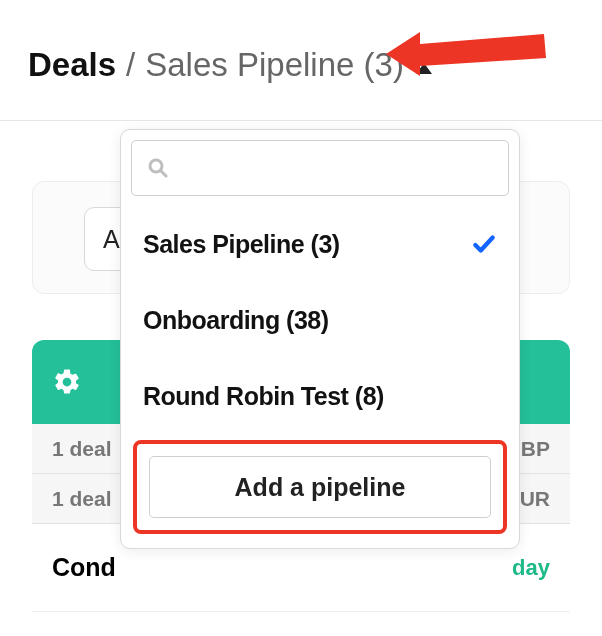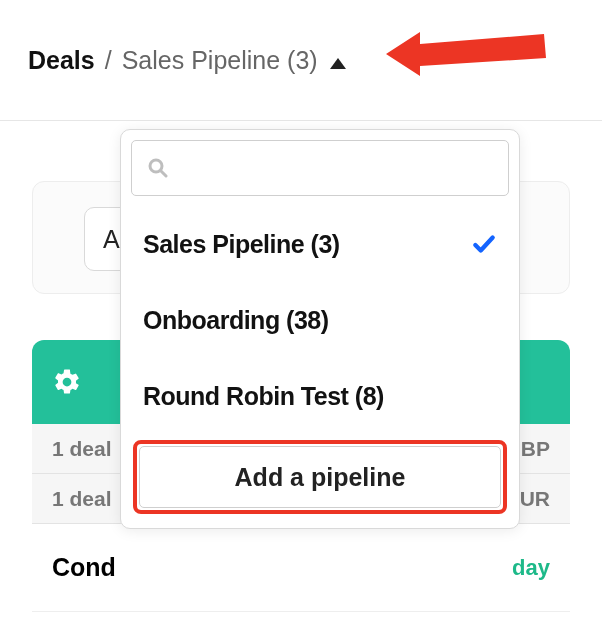--- a/index.html
+++ b/index.html
@@ -15,21 +15,21 @@
       position: relative;
       overflow: hidden;
     }
     
     
     .crumb-row {
       display: flex;
       align-items: center;
       gap: 10px;
       padding: 46px 0 0 28px;
-      font-size: 25px;
+      font-size: 33px;
     }
     .crumb-main {
       font-weight: 700;
       color: #111;
     }
     .crumb-sep {
       color: #666;
     }
     .crumb-sub {
       color: #666;
@@ -182,21 +182,21 @@
       font-weight:800;
       letter-spacing:-0.5px;
       color:#121212;
       cursor:pointer;
     }
     .check-svg { display:none; }
     .dd-item[data-selected="true"] .check-svg { display:block; }
     
     .dd-add-wrap {
       margin:6px 12px 0 12px;
-      padding:2px;
+      padding:12px;
       border:4px solid #ec3524;
       border-radius:8px;
     }
     .dd-add {
       height:62px;
       width:100%;
       border:1px solid #cfcfcf;
       border-radius:5px;
       background:#fff;
       font-size:25px;

